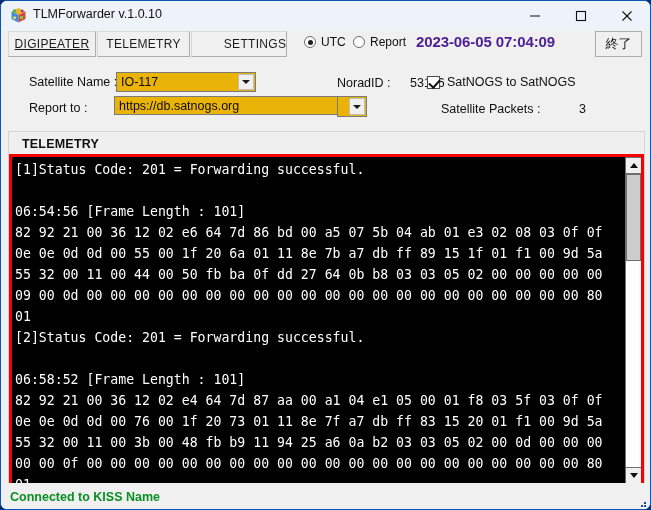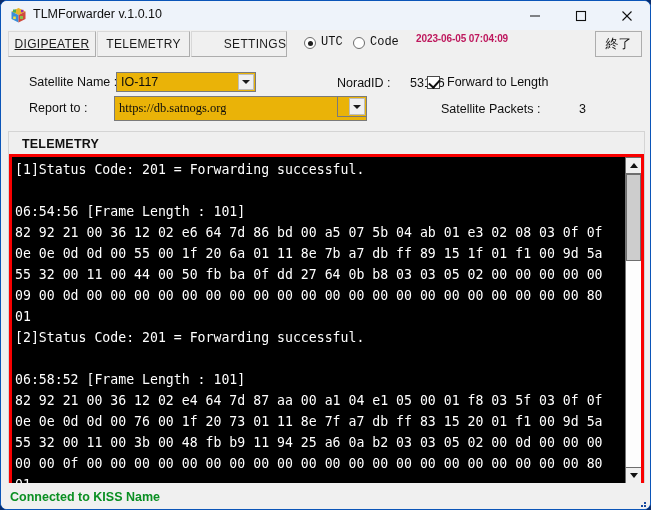--- a/index.html
+++ b/index.html
@@ -55,36 +55,36 @@
     box-sizing:border-box;
     font-size:12px;color:#1b1b1b;
     letter-spacing:.3px;
     display:flex;align-items:center;justify-content:center;
     font-family:"Liberation Sans",sans-serif;
   }
   #tab-0{left:7px;width:88px;text-decoration:underline;}
   #tab-1{left:96px;width:93px;}
   #tab-2{left:190px;width:96px;padding-left:32px;}
 
-  .radio-wrap{position:absolute;top:34px;display:flex;align-items:flex-end;font-family:Liberation Mono, monospace;}
+  .radio-wrap{position:absolute;top:34px;display:flex;align-items:center;}
   #radio-utc{left:303px;}
   #radio-local{left:352px;}
   .radio{
     width:12px;height:12px;border-radius:50%;
     border:1px solid #6d6d6d;background:#fff;
     box-sizing:border-box;position:relative;
   }
   .radio.on::after{
     content:"";position:absolute;left:2.5px;top:2.5px;
     width:5px;height:5px;border-radius:50%;background:#1d1d1d;
   }
   .radio-label{font-size:12px;color:#101010;margin-left:5px;}
   .clock{
     position:absolute;left:415px;top:32px;
-    font-size:10px;font-weight:bold;color:#be185d;
+    font-size:15px;font-weight:bold;color:#4c1d95;
     letter-spacing:-0.1px;
     font-family:"Liberation Sans",sans-serif;
   }
   .quit-btn{
     position:absolute;left:594px;top:30px;width:47px;height:26px;
     background:#f0f0f0;border:1px solid #adadad;
     box-sizing:border-box;
     font-size:13px;color:#111;
     display:flex;align-items:center;justify-content:center;
     font-family:"DejaVu Sans",sans-serif;
@@ -105,21 +105,21 @@
   #lbl-norad-val{left:409px;top:75px;}
   #lbl-fwdpk{left:440px;top:101px;}
   #lbl-fwdpk-val{left:578px;top:101px;}
 
   .combo{
     position:absolute;background:#eab308;
     border:1px solid #7a7a7a;box-sizing:border-box;
     display:flex;align-items:center;
   }
   #combo-sat{left:115px;top:71px;width:140px;height:20px;}
-  #combo-report{left:113px;top:95px;width:253px;height:25px;font-family:Liberation Serif, serif;}
+  #combo-report{left:113px;top:95px;width:253px;height:19px;}
   #combo-report2{left:336px;top:95px;width:30px;height:21px;}
   .combo-val{
     font-size:12.5px;color:#0d0d0d;margin-left:4px;
     white-space:nowrap;overflow:hidden;
   }
   .combo-arrow{
     position:absolute;right:1px;top:1px;bottom:1px;width:16px;
     background:#f0f0f0;border:1px solid #bdbdbd;
     box-sizing:border-box;
     display:flex;align-items:center;justify-content:center;
@@ -268,21 +268,21 @@
   <div class="tabbtn" id="tab-2">
     <span>SETTINGS</span>
   </div>
 
   <div class="radio-wrap" id="radio-utc">
     <span class="radio on"></span>
     <span class="radio-label">UTC</span>
   </div>
   <div class="radio-wrap" id="radio-local">
     <span class="radio"></span>
-    <span class="radio-label">Code</span>
+    <span class="radio-label">Report</span>
   </div>
 
   <div class="clock">2023-06-05 07:04:09</div>
 
   <div class="quit-btn">
     <span>終了</span>
   </div>
 
   <div class="formarea"></div>
 
@@ -302,21 +302,21 @@
     <span class="combo-val">https://db.satnogs.org</span>
   </div>
   <div class="combo" id="combo-report2">
     <span class="combo-arrow">
         <i></i>
       </span>
   </div>
 
   <div class="checkrow">
     <span class="checkbox on"></span>
-    <span class="check-label">Forward to Length</span>
+    <span class="check-label">SatNOGS to SatNOGS</span>
   </div>
 
   <span class="lbl" id="lbl-fwdpk">Satellite Packets :</span>
   <span class="lbl" id="lbl-fwdpk-val">3</span>
 
   <div class="group"></div>
   <div class="group-title">TELEMETRY</div>
 
   <div class="console-frame">
     <div class="console">

